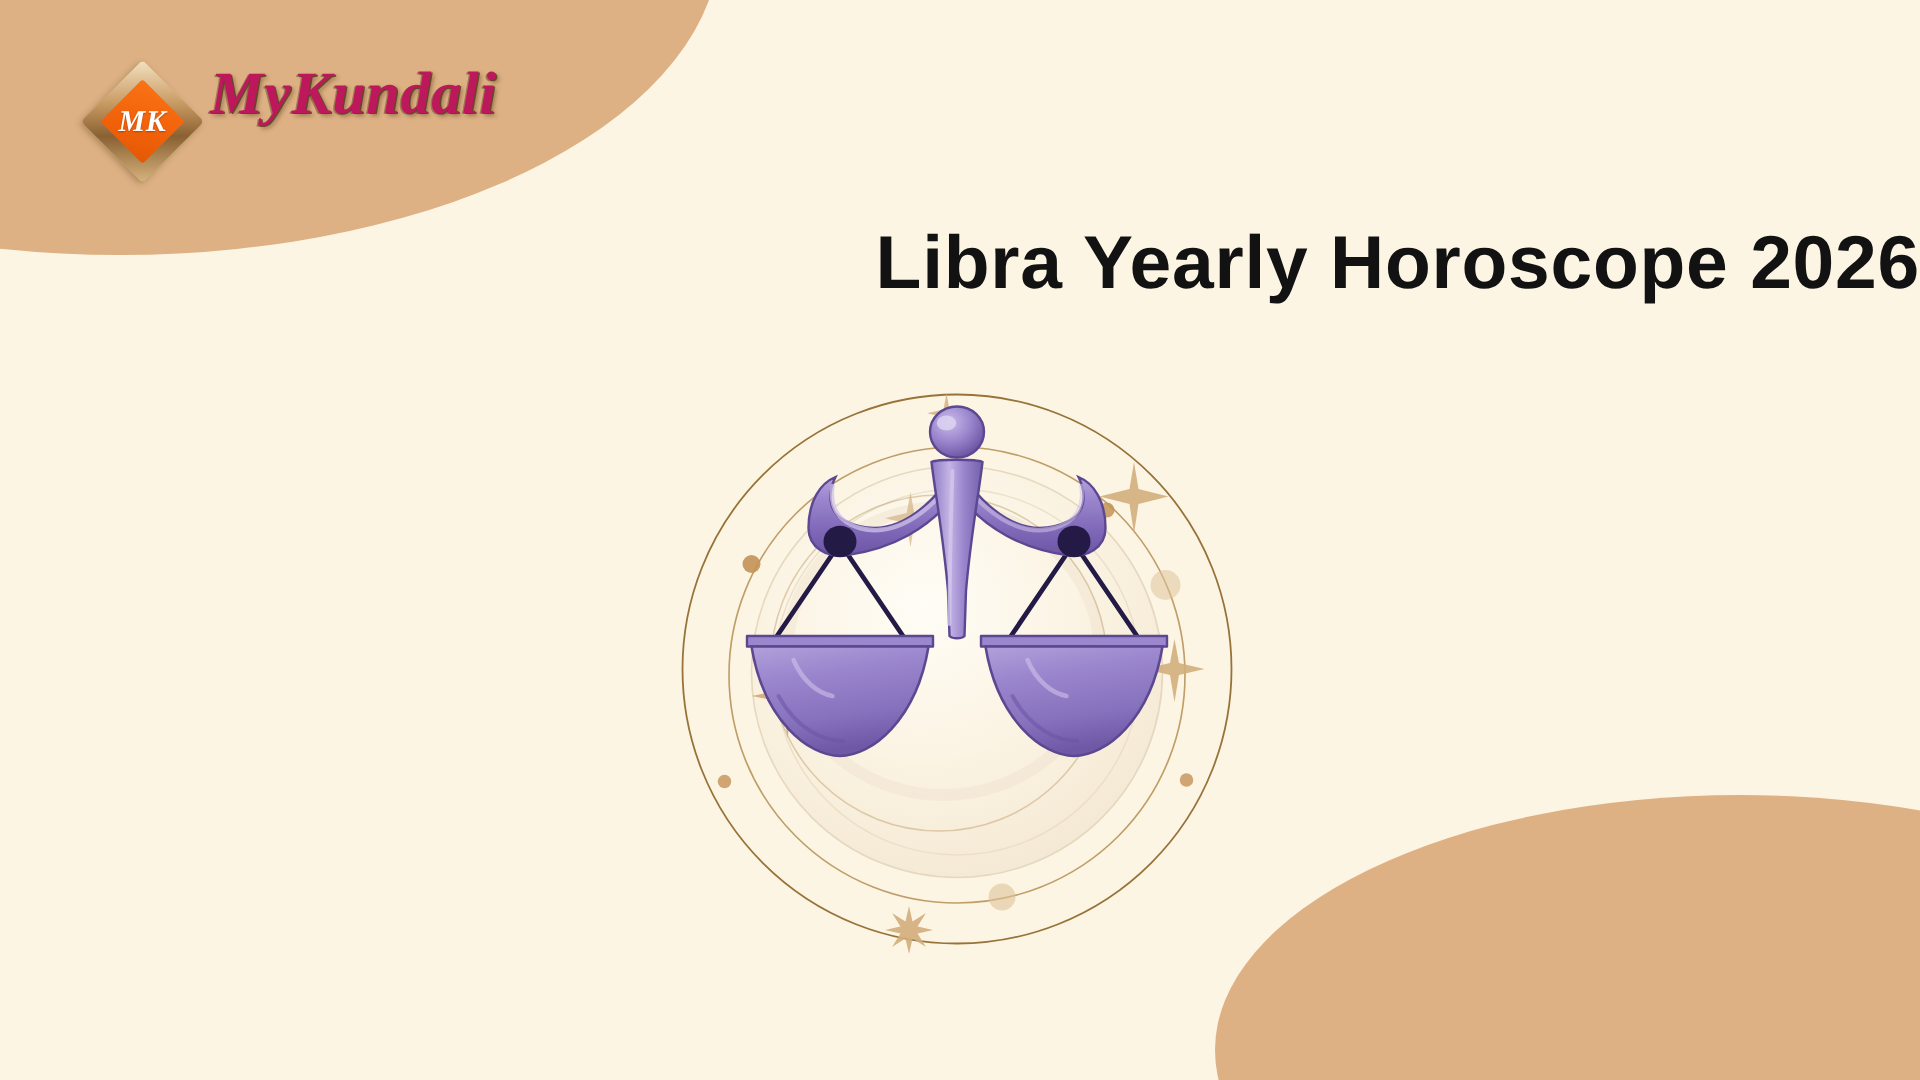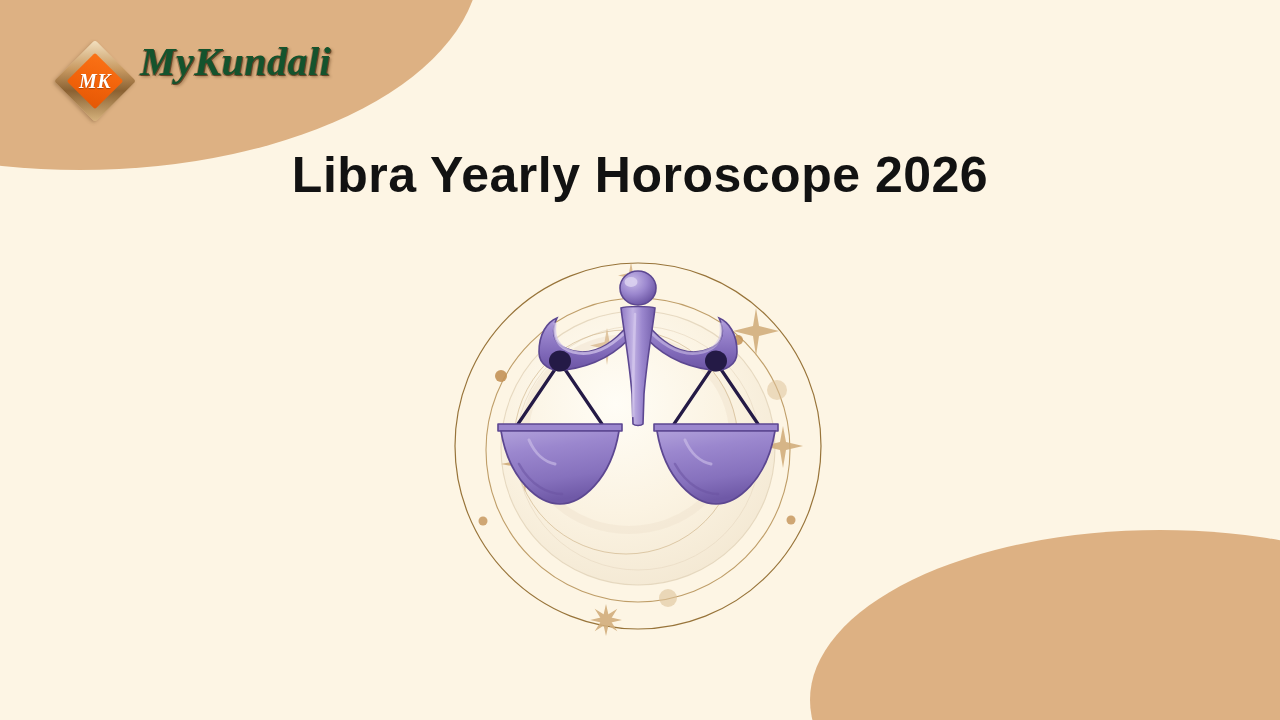--- a/index.html
+++ b/index.html
@@ -77,34 +77,34 @@
     color:#FFFFFF;
     text-shadow:0 1px 1px rgba(120,45,0,.55);
   }
   #brand-name {
     margin-left:6px;
     font-family:"Liberation Serif", serif;
     font-style:italic;
     font-weight:bold;
     font-size:40px;
     line-height:1;
-    color:#14532d;
+    color:#be185d;
     letter-spacing:.5px;
     text-shadow:
        1px 1px 0 rgba(92,60,30,.85),
       -1px 1px 0 rgba(92,60,30,.45),
        2px 2px 3px rgba(80,50,20,.45);
   }
 
   
   #page-title {
     position:absolute;
     left:0; right:0;
     top:146px;
-    text-align:center;
+    text-align:right;
     font-family:"Liberation Sans Narrow","Liberation Sans", sans-serif;
     font-weight:bold;
     font-size:50px;
     line-height:58px;
     letter-spacing:.5px;
     color:#121212;
     white-space:nowrap;
   }
 
   

